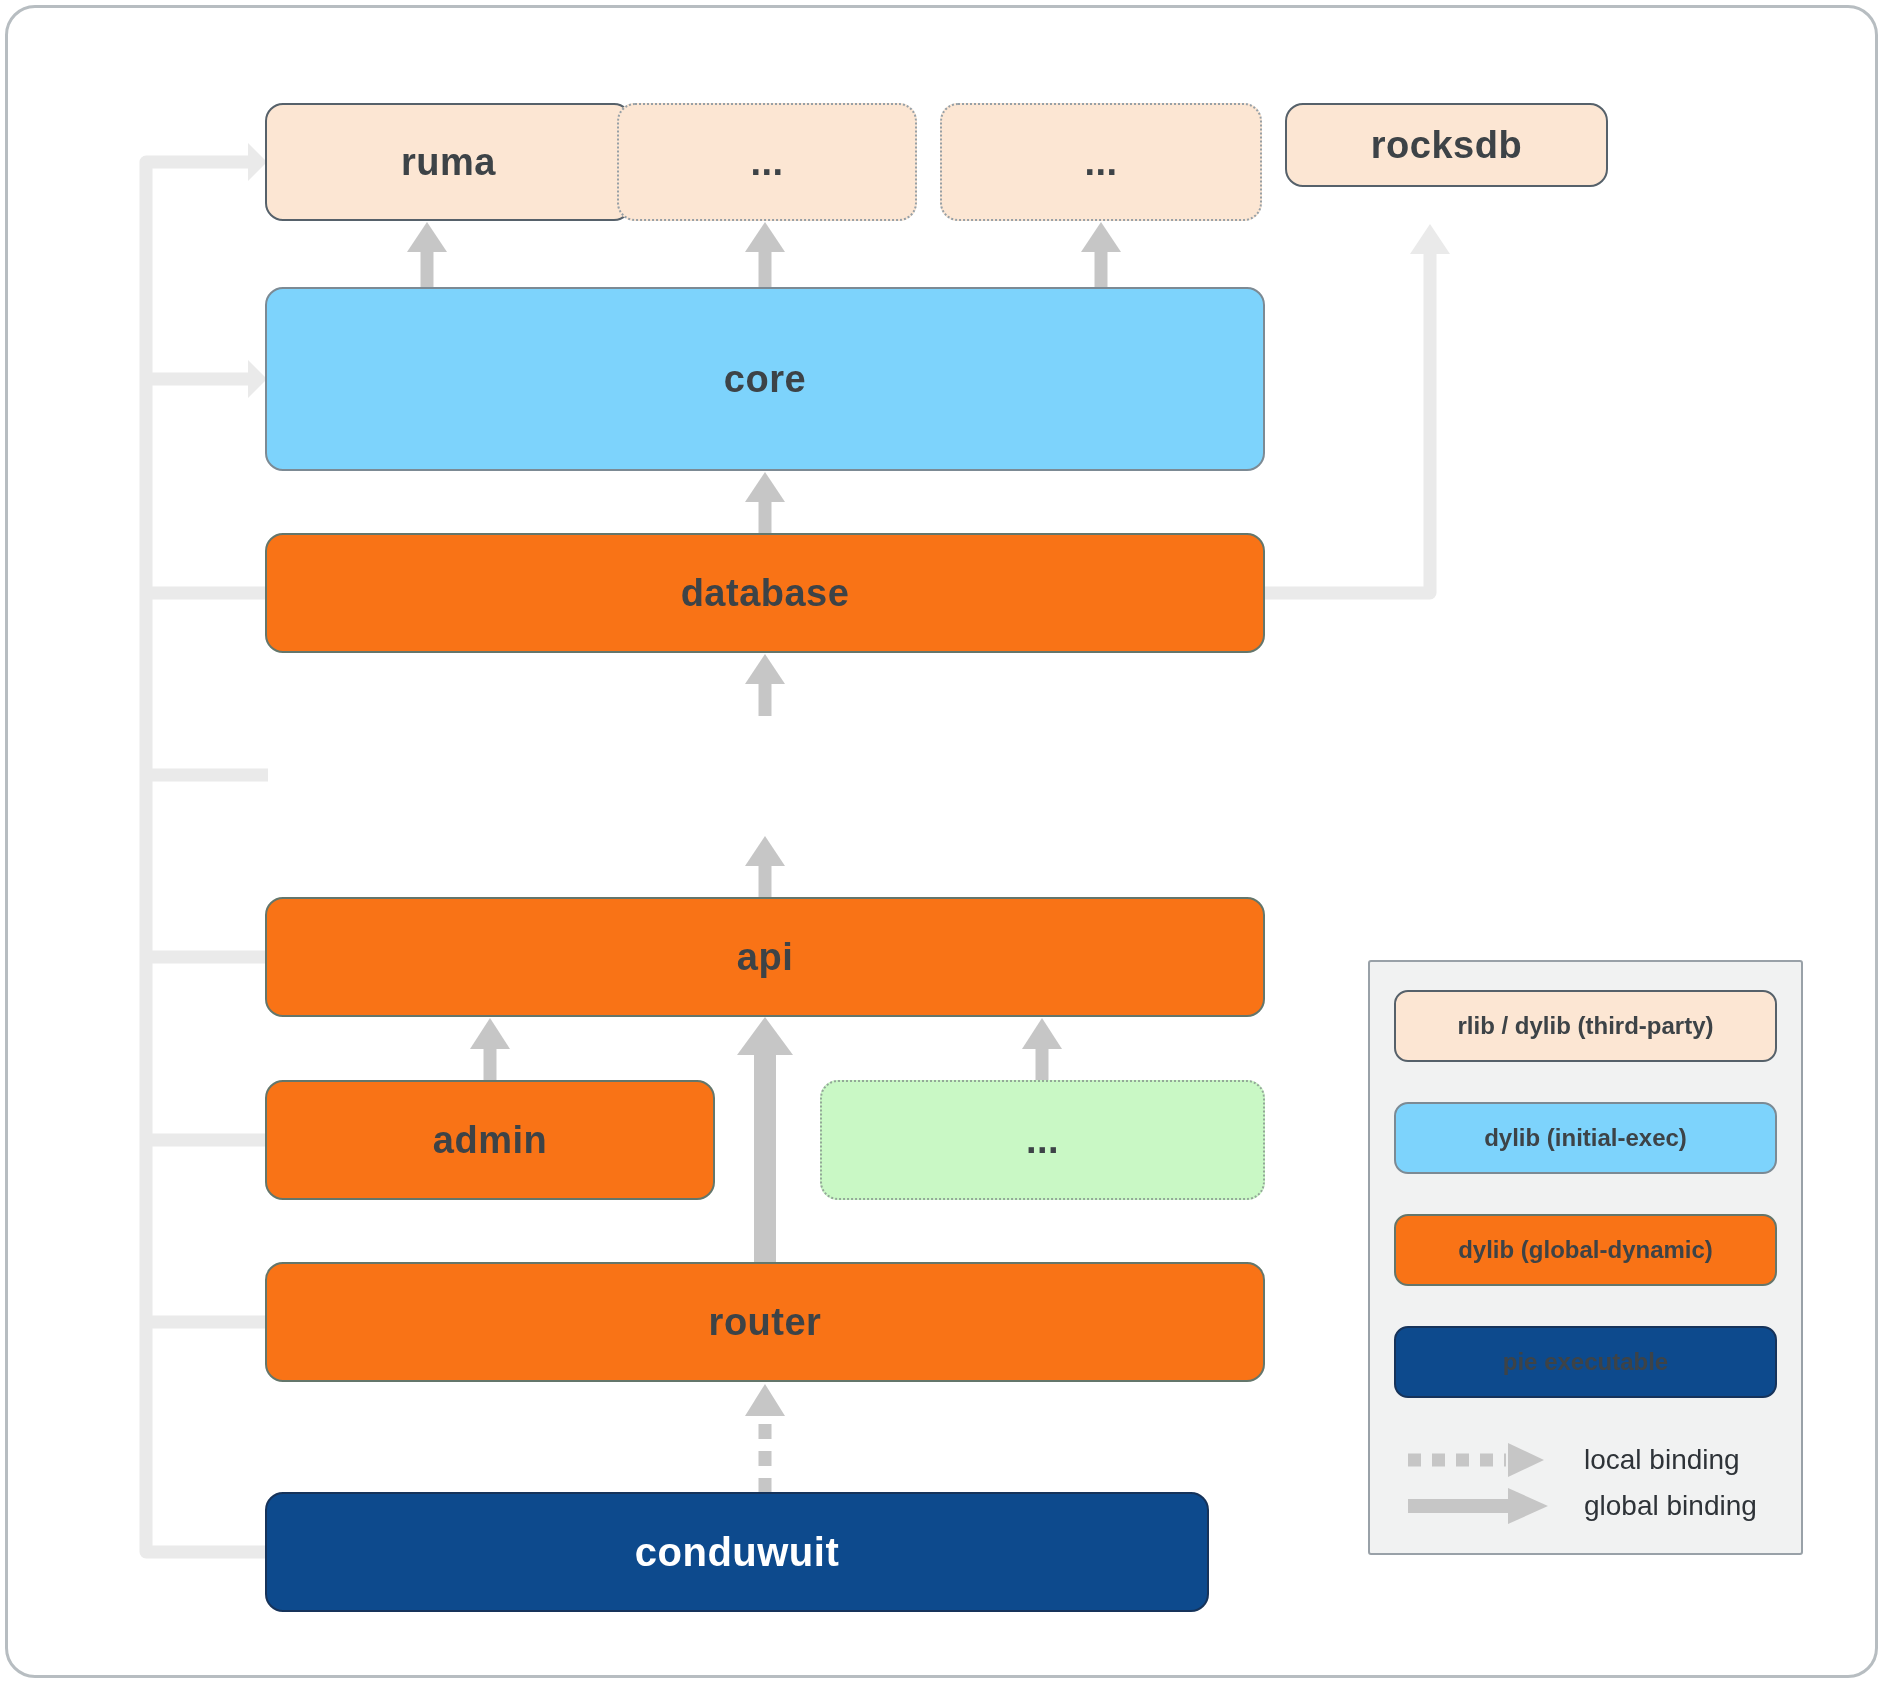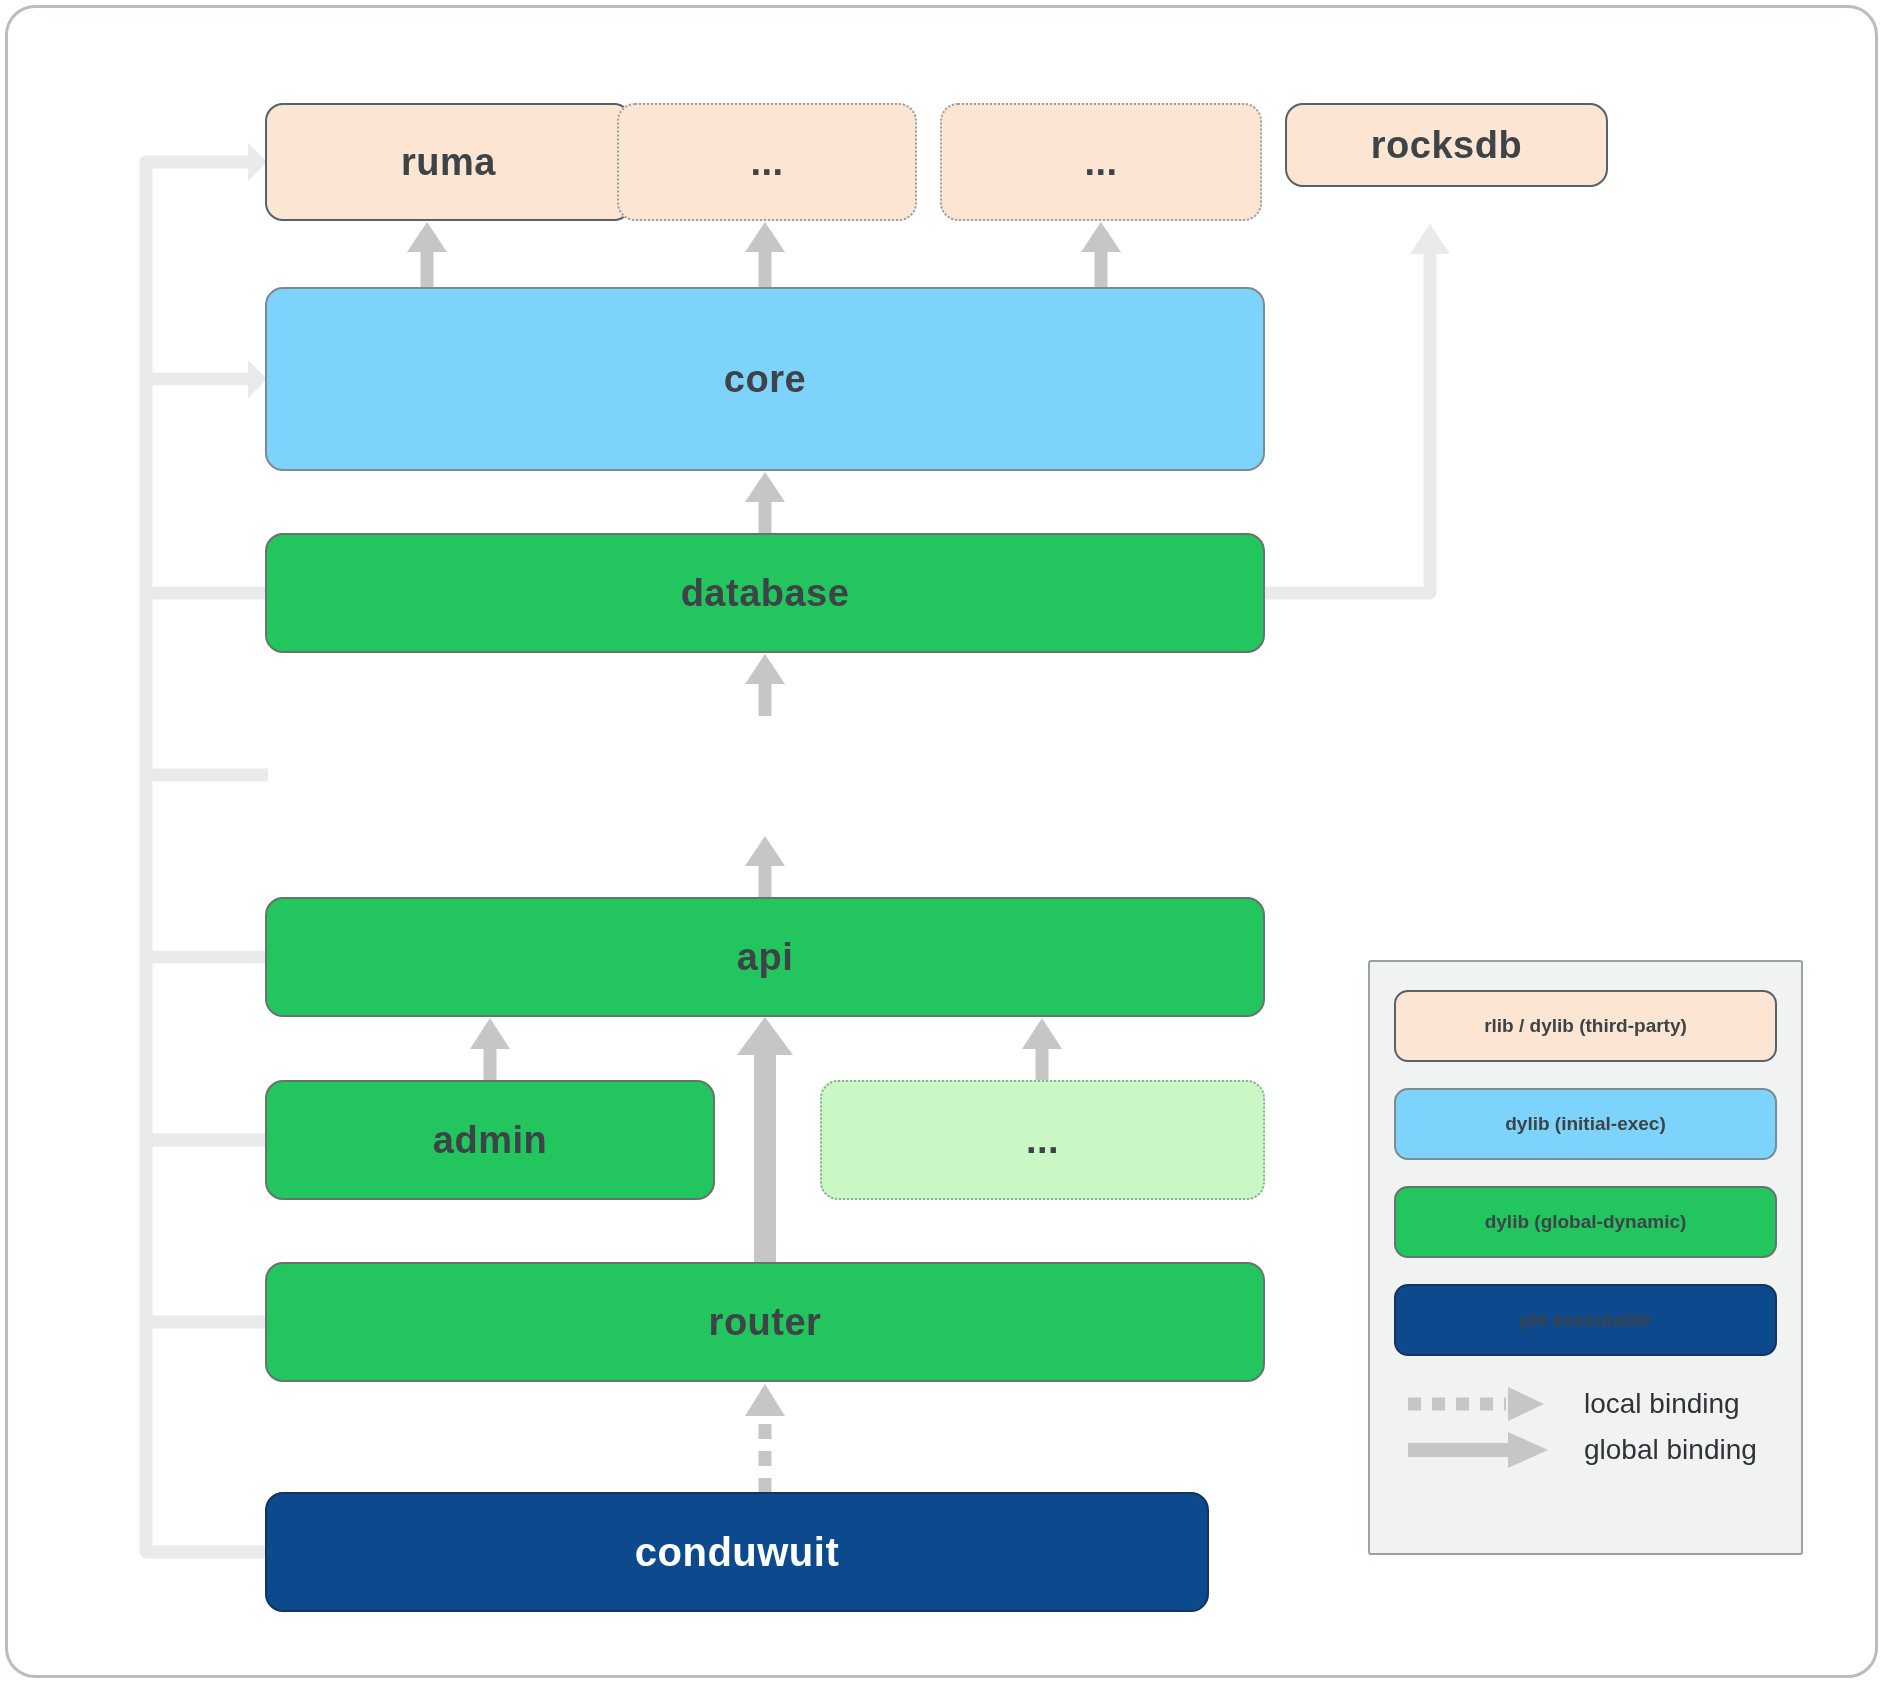--- a/index.html
+++ b/index.html
@@ -33,42 +33,42 @@
     justify-content: center;
     font-size: 38px;
     font-weight: 600;
     color: #3d4347;
     border-radius: 18px;
     letter-spacing: 0.5px;
   }
   .peach        { background: #fce6d3; border: 2.5px solid #56616a; }
   .peach.dotted { border: 2.5px dotted #97a0a6; }
   .blue         { background: #7dd3fc; border: 2.5px solid #7c8a94; }
-  .green        { background: #22c55e; border: 2.5px solid #64766b; }
+  .green        { background: #f97316; border: 2.5px solid #64766b; }
   .green-faded  { background: #c9f8c5; border: 2.5px dotted #93a898; }
   .pie          { background: #0d4a8d; border: 2.5px solid #16335a; color: #ffffff; text-align: right; }
 
   .legend {
     position: absolute;
     left: 1368px; top: 960px;
     width: 435px; height: 595px;
     z-index: 2;
     background: #f1f2f2;
     border: 2px solid #99a1a8;
     border-radius: 3px;
     padding: 28px 24px 0 24px;
   }
   .legend-swatch {
     height: 72px;
-    margin-bottom: 26px;
+    margin-bottom: 40px;
     border-radius: 14px;
     display: flex;
     align-items: center;
     justify-content: center;
-    font-size: 19px;
+    font-size: 24px;
     font-weight: 600;
     color: #3d4347;
   }
   .legend-row {
     display: flex;
     align-items: center;
     gap: 30px;
     padding-left: 10px;
     height: 44px;
     margin-top: 2px;

